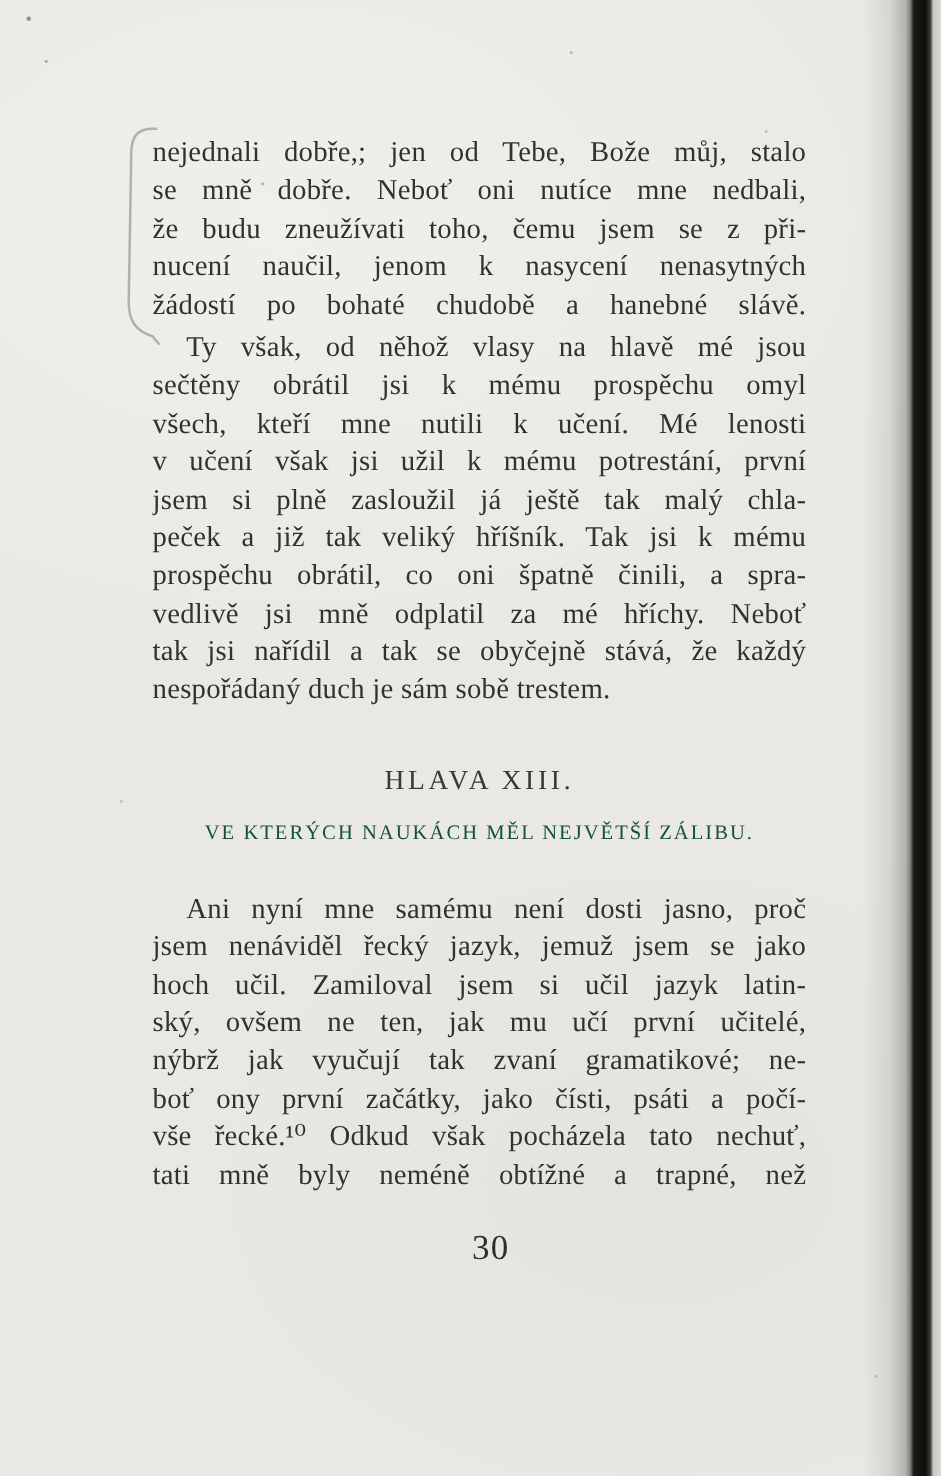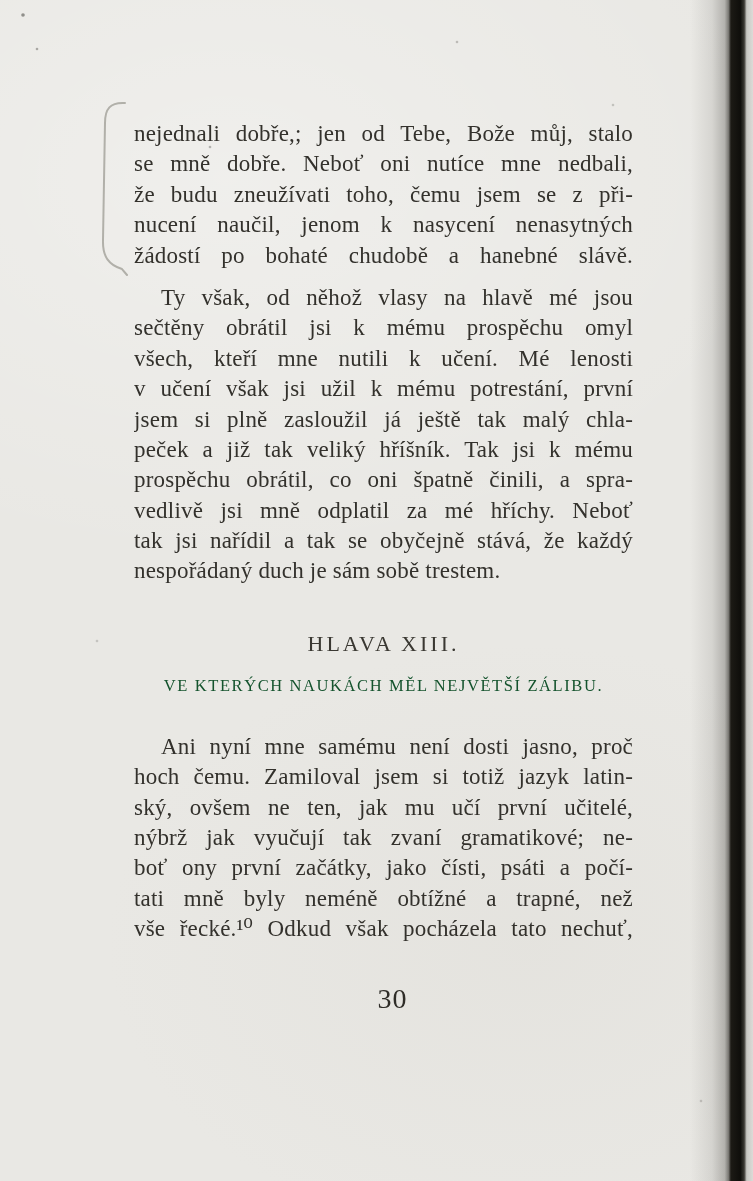--- a/index.html
+++ b/index.html
@@ -8,21 +8,21 @@
     background:
       radial-gradient(ellipse 900px 600px at 30% 15%, rgba(255,255,255,0.30), rgba(255,255,255,0) 65%),
       radial-gradient(ellipse 700px 500px at 70% 80%, rgba(220,218,212,0.35), rgba(220,218,212,0) 60%),
       #e9e8e4;
     font-family:"Liberation Serif", "DejaVu Serif", serif;
     color:#33312c;
   }
   .textblock {
     position:absolute; left:122px; top:107px; width:523px;
   }
-  .para { margin:12px; padding:0; }
+  .para { margin:0; padding:0; }
   .para + .para { margin-top:4px; }
   .line {
     font-size:23px; line-height:30.4px; height:30.4px; overflow:hidden;
     text-align:justify; text-align-last:justify;
     letter-spacing:0.2px;
   }
   .line.lastleft { text-align-last:left; }
   .para.indent .line:first-child { text-indent:27px; }
   .heading {
     margin:41px 0 0 0; font-size:22px; line-height:32px; font-weight:normal;
@@ -94,25 +94,26 @@
         <div class="line">peček a již tak veliký hříšník. Tak jsi k mému</div>
         <div class="line">prospěchu obrátil, co oni špatně činili, a spra-</div>
         <div class="line">vedlivě jsi mně odplatil za mé hříchy. Neboť</div>
         <div class="line">tak jsi nařídil a tak se obyčejně stává, že každý</div>
         <div class="line lastleft">nespořádaný duch je sám sobě trestem.</div>
       </div>
       <h2 class="heading">HLAVA XIII.</h2>
       <h3 class="subheading">VE KTERÝCH NAUKÁCH MĚL NEJVĚTŠÍ ZÁLIBU.</h3>
       <div class="para indent">
         <div class="line">Ani nyní mne samému není dosti jasno, proč</div>
-        <div class="line">hoch čemu. Zamiloval jsem si totiž jazyk latin-</div>
+        <div class="line">jsem nenáviděl řecký jazyk, jemuž jsem se jako</div>
+        <div class="line">hoch učil. Zamiloval jsem si učil jazyk latin-</div>
         <div class="line">ský, ovšem ne ten, jak mu učí první učitelé,</div>
         <div class="line">nýbrž jak vyučují tak zvaní gramatikové; ne-</div>
         <div class="line">boť ony první začátky, jako čísti, psáti a počí-</div>
+        <div class="line">vše řecké.¹⁰ Odkud však pocházela tato nechuť,</div>
         <div class="line">tati mně byly neméně obtížné a trapné, než</div>
-        <div class="line">vše řecké.¹⁰ Odkud však pocházela tato nechuť,</div>
       </div>
     </main>
 
   <div class="pagenum">30</div>
 
   <div class="edge"></div>
 </div>
 
 </body></html>

